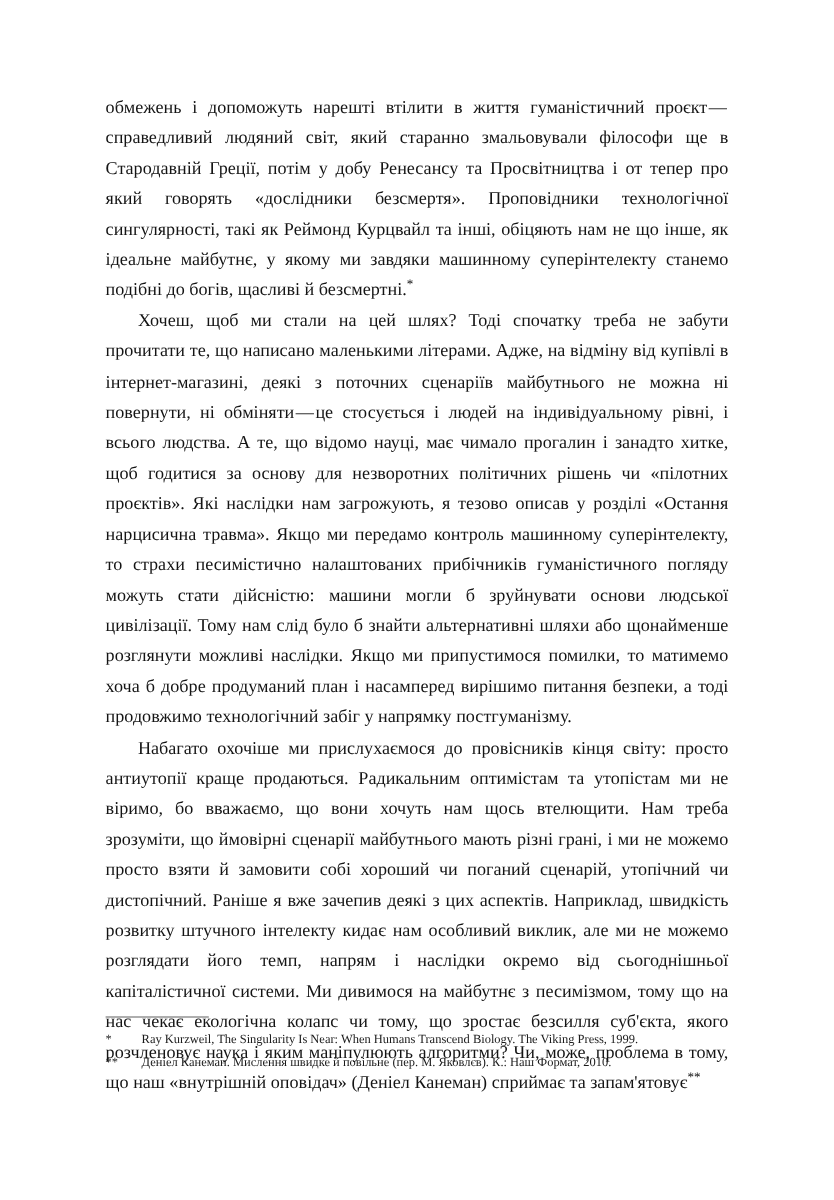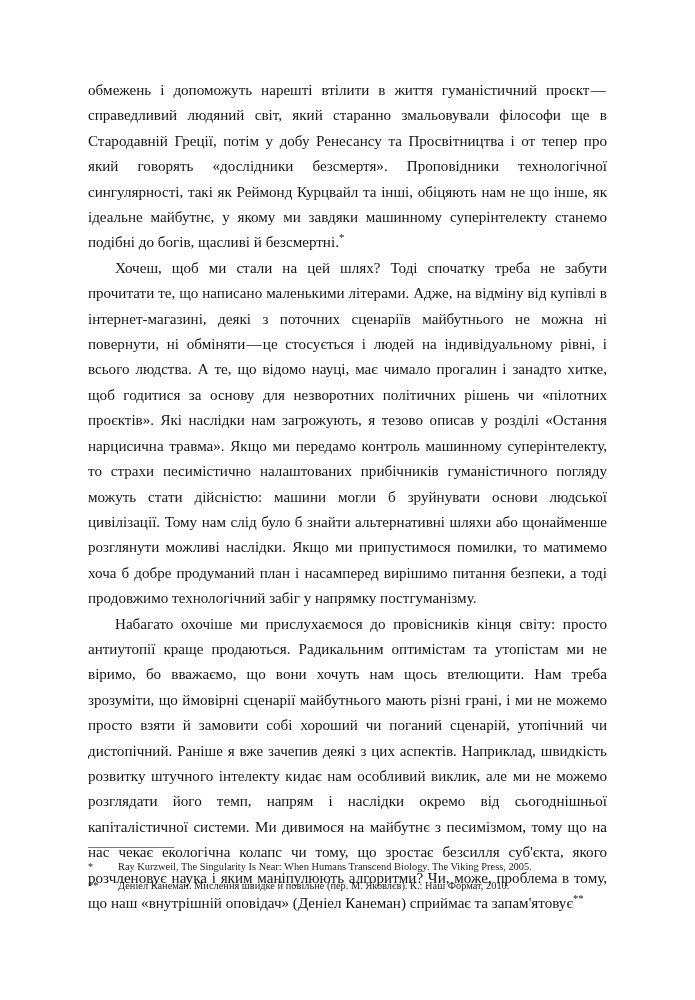--- a/index.html
+++ b/index.html
@@ -100,21 +100,21 @@
   <div class="body-text">
     <p><span>обмежень і допоможуть нарешті втілити в життя гуманістичний про­єкт — справедливий людяний світ, який старанно змальовували філо­софи ще в Стародавній Греції, потім у добу Ренесансу та Просвітництва і от тепер про який говорять «дослідники безсмертя». Проповідники технологічної сингулярності, такі як Реймонд Курцвайл та інші, обіця­ють нам не що інше, як ідеальне майбутнє, у якому ми завдяки машин­ному суперінтелекту станемо подібні до богів, щасливі й безсмертні.</span><sup class="fn">*</sup></p>
     <p class="indent"><span>Хочеш, щоб ми стали на цей шлях? Тоді спочатку треба не забути прочитати те, що написано маленькими літерами. Адже, на відміну від купівлі в інтернет-магазині, деякі з поточних сценаріїв майбутнього не можна ні повернути, ні обміняти — це стосується і людей на індивіду­альному рівні, і всього людства. А те, що відомо науці, має чимало про­галин і занадто хитке, щоб годитися за основу для незворотних полі­тичних рішень чи «пілотних проєктів». Які наслідки нам загрожують, я тезово описав у розділі «Остання нарцисична травма». Якщо ми переда­мо контроль машинному суперінтелекту, то страхи песимістично на­лаштованих прибічників гуманістичного погляду можуть стати дійс­ністю: машини могли б зруйнувати основи людської цивілізації. Тому нам слід було б знайти альтернативні шляхи або щонайменше розгля­нути можливі наслідки. Якщо ми припустимося помилки, то матимемо хоча б добре продуманий план і насамперед вирішимо питання безпе­ки, а тоді продовжимо технологічний забіг у напрямку постгуманізму.</span></p>
     <p class="indent"><span>Набагато охочіше ми прислухаємося до провісників кінця світу: просто антиутопії краще продаються. Радикальним оптимістам та утопістам ми не віримо, бо вважаємо, що вони хочуть нам щось втелю­щити. Нам треба зрозуміти, що ймовірні сценарії майбутнього мають різні грані, і ми не можемо просто взяти й замовити собі хороший чи по­ганий сценарій, утопічний чи дистопічний. Раніше я вже зачепив деякі з цих аспектів. Наприклад, швидкість розвитку штучного інтелекту ки­дає нам особливий виклик, але ми не можемо розглядати його темп, на­прям і наслідки окремо від сьогоднішньої капіталістичної системи. Ми дивимося на майбутнє з песимізмом, тому що на нас чекає екологічна колапс чи тому, що зростає безсилля суб'єкта, якого розчленовує нау­ка і яким маніпулюють алгоритми? Чи, може, проблема в тому, що наш «внутрішній оповідач» (Деніел Канеман) сприймає та запам'ятовує</span><sup class="fn">**</sup></p>
   </div>
 
   <div class="footnotes">
     <div class="rule"></div>
     <div class="fn-row">
       <div class="fn-mark">*</div>
-      <div class="fn-text">Ray Kurzweil, The Singularity Is Near: When Humans Transcend Biology. The Viking Press, 2005.</div>
+      <div class="fn-text">Ray Kurzweil, The Singularity Is Near: When Humans Transcend Biology. The Viking Press, 1999.</div>
     </div>
     <div class="fn-row">
       <div class="fn-mark">**</div>
       <div class="fn-text">Деніел Канеман. Мислення швидке й повільне (пер. М. Яковлєв). К.: Наш Формат, 2010.</div>
     </div>
   </div>
 
 
 </div>
 

